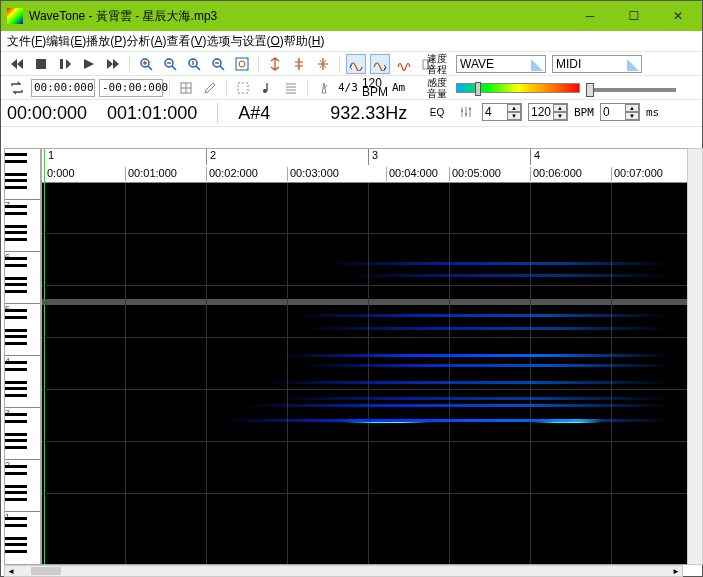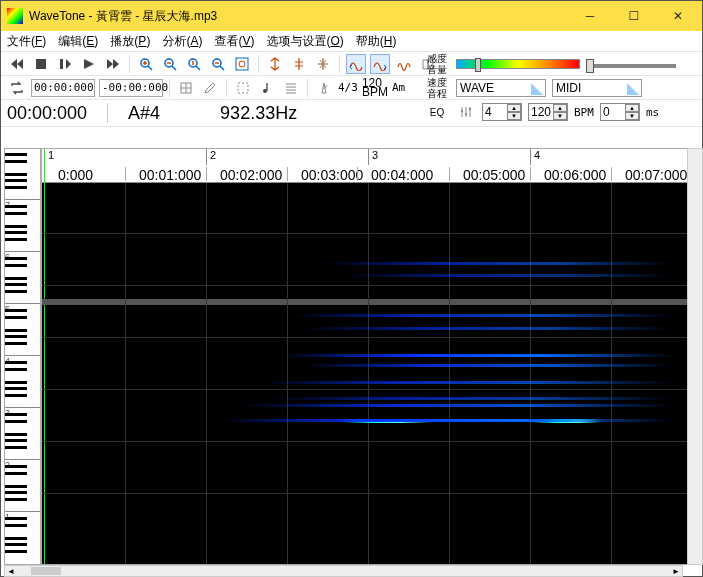--- a/index.html
+++ b/index.html
@@ -1,21 +1,21 @@
 <!DOCTYPE html>
 <html><head>
 <meta charset="utf-8">
 <style>
 * { margin: 0; padding: 0; box-sizing: border-box; font-family: "Microsoft YaHei", "Meiryo", sans-serif; font-size: 12px; }
 body { background: #fff; width: 703px; height: 577px; overflow: hidden; border: 1px solid #555; }
-.titlebar { height: 30px; display: flex; align-items: center; padding: 0 2px 0 6px; background: #fde047; }
+.titlebar { height: 30px; display: flex; align-items: center; padding: 0 2px 0 6px; background: #84cc16; }
 .titlebar .icon { width: 16px; height: 16px; margin-right: 6px; background: linear-gradient(135deg,#f00,#ff0 33%,#0f0 66%,#00f); }
 .titlebar .title { flex: 1; font-size: 12px; }
 .titlebar .winbtn { width: 44px; height: 28px; display: flex; align-items: center; justify-content: center; color: #222; }
-.menubar { height: 20px; display: flex; align-items: center; padding: 2px 6px; gap: 12px; }
+.menubar { height: 20px; display: flex; align-items: center; padding: 2px 6px; }
 .menubar span u { text-decoration: underline; }
 .toolbar { height: 24px; display: flex; align-items: center; padding: 2px 6px; gap: 4px; border-top:1px solid #e5e5e5; }
 .tbtn { width: 20px; height: 20px; display: flex; align-items: center; justify-content: center; color: #333; }
 .tbtn svg { width: 14px; height: 14px; }
 .sep { width: 1px; height: 18px; background: #ddd; margin: 0 2px; }
 .timebox { width: 64px; height: 18px; border: 1px solid #aaa; font-family: monospace; font-size: 11px; padding: 1px 2px; background:#fff; }
 .txt { font-size: 11px; font-family: "Tahoma",monospace; }
 .statusbar { height: 28px; display: flex; align-items: center; padding: 2px 6px; gap: 20px; border-top:1px solid #e5e5e5; border-bottom:1px solid #e5e5e5;}
 .statusbar .big { font-size: 18px; font-family: Arial,sans-serif; }
 .statusbar .vdiv { width:1px; height:20px; background:#ccc; }
@@ -31,21 +31,21 @@
 .spin .arrows{position:absolute;right:0;top:0;width:14px;height:100%;display:flex;flex-direction:column;}
 .spin .arrows div{flex:1;border:1px solid #888;font-size:6px;line-height:6px;text-align:center;background:#eee;}
 .row{display:flex;align-items:center;gap:6px;height:24px;}
 .main { position:absolute; left:4px; top:148px; right:4px; bottom:12px; display:flex; }
 .piano { width:37px; background:#fff; position:relative; border:1px solid #aaa;}
 .piano .oct { position:absolute; left:0; width:100%; border-top:1px solid #888; font-size:9px; color:#555;}
 .piano .blk { position:absolute; left:0; width:22px; height:3px; background:#000;}
 .spectro { flex:1; position:relative; background:#000; border:1px solid #aaa; overflow:hidden;}
 .ruler{position:absolute;left:0;top:0;right:0;height:34px;background:#fff;border-bottom:1px solid #888;}
 .ruler .bar{position:absolute;top:0;height:16px;border-left:1px solid #888;font-size:11px;padding-left:3px;}
-.ruler .tm{position:absolute;top:18px;height:14px;border-left:1px solid #aaa;font-size:14px;padding-left:13px;}
+.ruler .tm{position:absolute;top:18px;height:14px;border-left:1px solid #aaa;font-size:11px;padding-left:2px;}
 .cursor{position:absolute;left:2px;top:0;width:1px;height:100%;background:#0f0;}
 .hgrid{position:absolute;left:0;right:0;height:1px;background:#333;}
 .vgrid{position:absolute;top:34px;bottom:0;width:1px;background:#333;}
 .spec-note{position:absolute;height:3px;background:linear-gradient(90deg,rgba(0,0,120,0),#03f,#06f,rgba(0,0,120,0));}
 .spec-bright{position:absolute;height:4px;background:linear-gradient(90deg,rgba(0,100,200,0),#0ff,#5fe,rgba(0,100,200,0));}
 .midline{position:absolute;left:0;right:0;height:6px;background:#555;}
 .scroll-v{position:absolute;right:0;top:148px;bottom:12px;width:16px;background:#eee;border:1px solid #ccc;}
 .scroll-h{position:absolute;left:4px;right:20px;bottom:0;height:12px;background:#eee;border:1px solid #ccc;display:flex;align-items:center;}
 .scroll-h .thumb{width:30px;height:8px;background:#ccc;margin-left:14px;}
 .scroll-h .arr{width:12px;font-size:8px;text-align:center;}
@@ -222,50 +222,51 @@
   <span class="txt">4/3</span>
   <div style="display:flex;flex-direction:column;line-height:9px;font-size:9px;">
     <span>120</span>
       <span>BPM</span>
   </div>
   <span class="txt">Am</span>
 </div>
 
 <div class="statusbar">
   <span class="big">00:00:000</span>
+  <span class="big">001:01:000</span>
   <span class="vdiv"></span>
   <span class="big">A#4</span>
   <span class="big" style="margin-left:40px">932.33Hz</span>
 </div>
 
 <div class="rightcol">
+  <div class="row">
+    <div>
+      <div class="rlabel">速度</div>
+      <div class="rlabel">音程</div>
+    </div>
+    <div class="wavebox">
+        <span>WAVE</span>
+        <div class="tri"></div>
+      </div>
+    <div class="wavebox">
+        <span>MIDI</span>
+        <div class="tri"></div>
+      </div>
+  </div>
   <div class="row">
     <div>
       <div class="rlabel">感度</div>
       <div class="rlabel">音量</div>
     </div>
     <div class="gradbar">
         <div class="handle"></div>
       </div>
     <div class="slider" style="width:90px">
         <div class="knob"></div>
-      </div>
-  </div>
-  <div class="row">
-    <div>
-      <div class="rlabel">速度</div>
-      <div class="rlabel">音程</div>
-    </div>
-    <div class="wavebox">
-        <span>WAVE</span>
-        <div class="tri"></div>
-      </div>
-    <div class="wavebox">
-        <span>MIDI</span>
-        <div class="tri"></div>
       </div>
   </div>
   <div class="row">
     <div class="rlabel">EQ</div>
     <div class="tbtn">
         <svg viewBox="0 0 14 14">
           <path d="M3 2v10M7 2v10M11 2v10" stroke="#888"></path>
           <rect x="2" y="5" width="2" height="2" fill="#888"></rect>
           <rect x="6" y="8" width="2" height="2" fill="#888"></rect>
           <rect x="10" y="3" width="2" height="2" fill="#888"></rect>
@@ -350,21 +351,21 @@
   <div class="spectro">
     <div class="ruler">
       <div class="bar" style="left:2px">1</div>
       <div class="bar" style="left:164px">2</div>
       <div class="bar" style="left:326px">3</div>
       <div class="bar" style="left:488px">4</div>
       <div class="tm" style="left:2px">0:000</div>
       <div class="tm" style="left:83px">00:01:000</div>
       <div class="tm" style="left:164px">00:02:000</div>
       <div class="tm" style="left:245px">00:03:000</div>
-      <div class="tm" style="left:315px">00:04:000</div>
+      <div class="tm" style="left:344px">00:04:000</div>
       <div class="tm" style="left:407px">00:05:000</div>
       <div class="tm" style="left:488px">00:06:000</div>
       <div class="tm" style="left:569px">00:07:000</div>
     </div>
     <div class="cursor"></div>
     <div class="midline" style="top:150px"></div>
     <div class="hgrid" style="top:84px"></div>
       <div class="hgrid" style="top:136px"></div>
       <div class="hgrid" style="top:188px"></div>
     <div class="hgrid" style="top:240px"></div>

